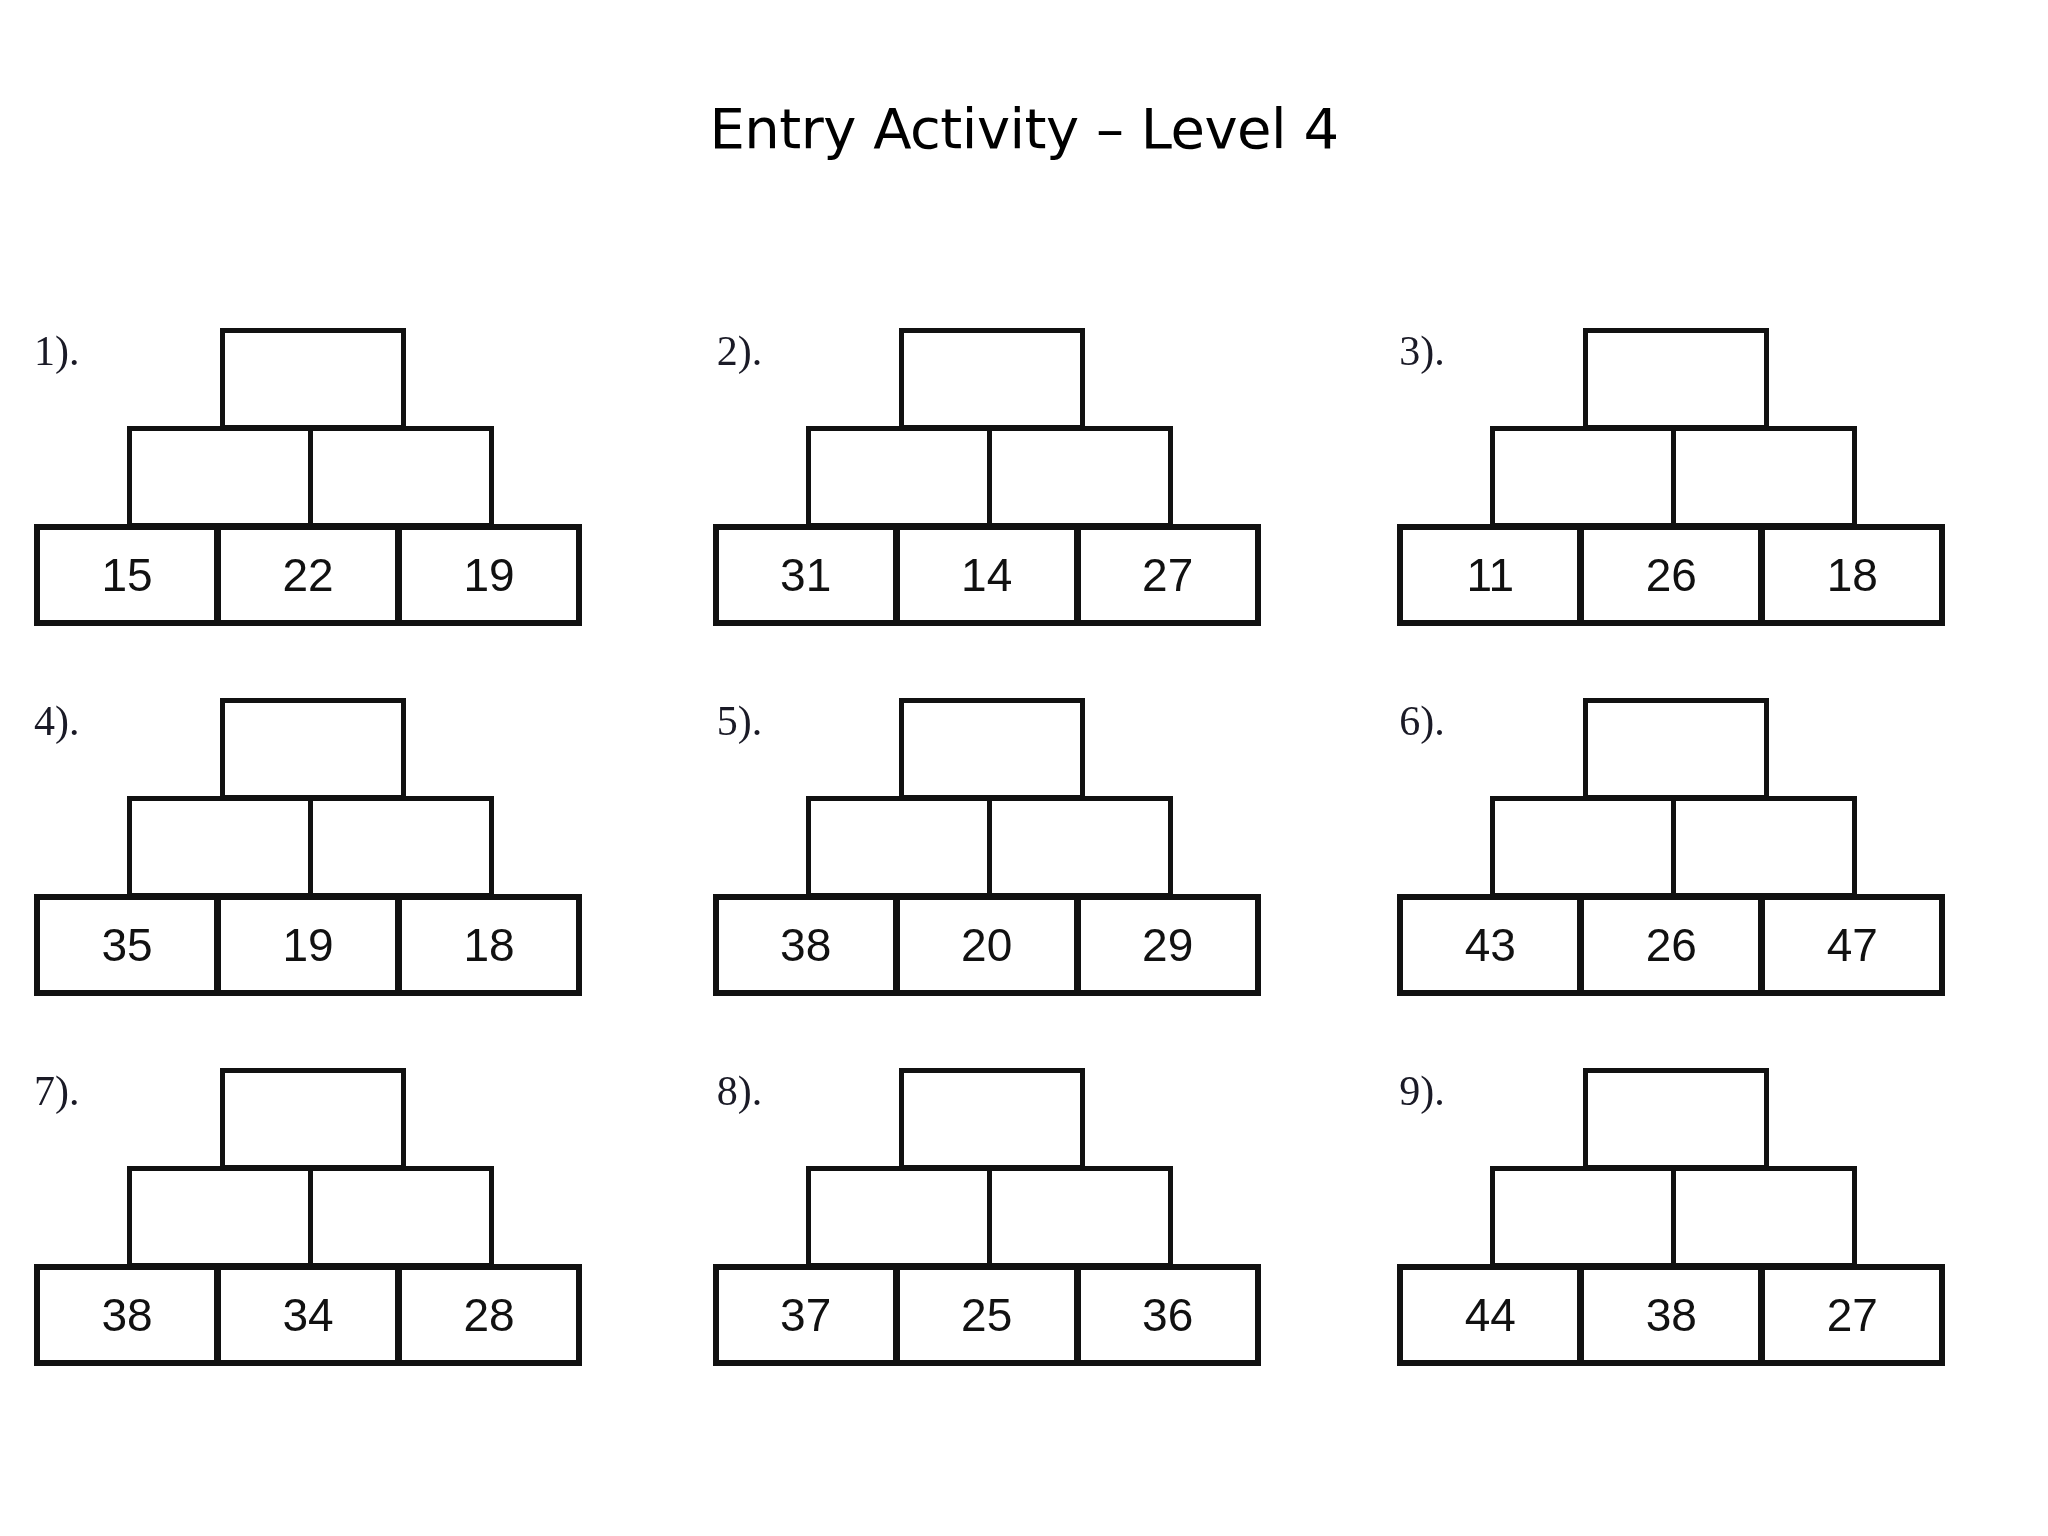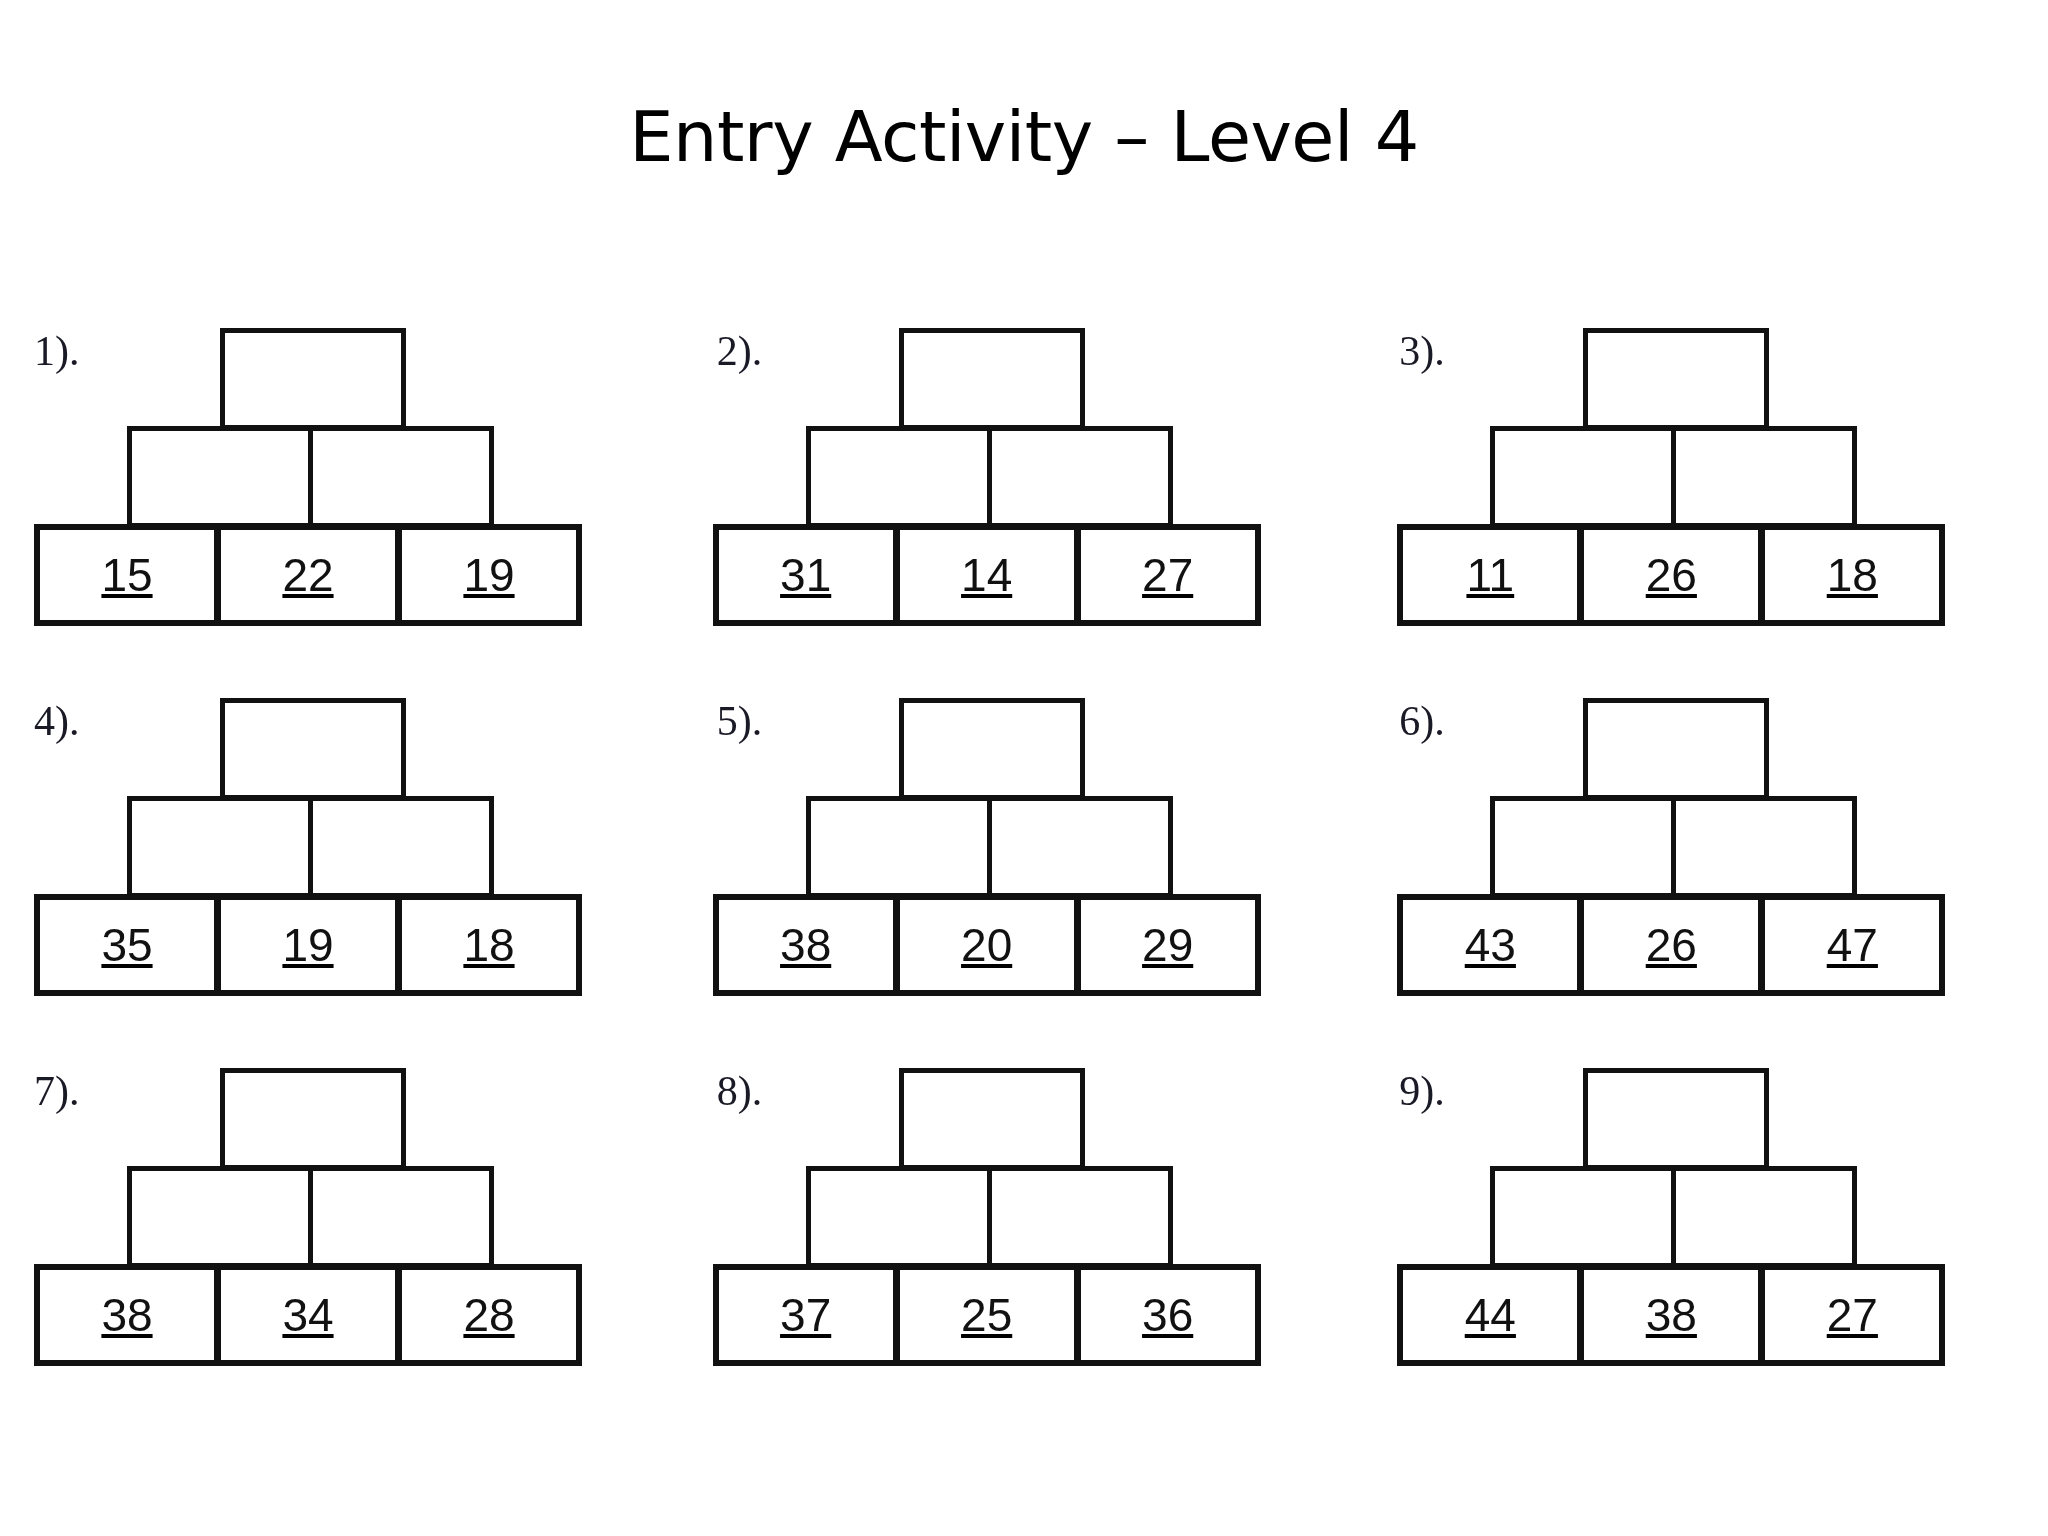--- a/index.html
+++ b/index.html
@@ -24,21 +24,21 @@
 
   
   .title {
     position: absolute;
     top: 96px;
     left: 0;
     width: 2048px;
     text-align: center;
     font-family: "DejaVu Sans", sans-serif;
     font-weight: 400;
-    font-size: 70px;
+    font-size: 56px;
     letter-spacing: -0.5px;
     color: #000000;
     white-space: nowrap;
   }
 
   
   .grid {
     position: absolute;
     top: 310px;
     left: 0;
@@ -75,21 +75,20 @@
   }
   
   .col0 .pyramid { left: 34px; }
   .col1 .pyramid { left: 30px; }
   .col2 .pyramid { left: 32px; }
 
   .prow {
     position: absolute;
     display: flex;
     box-sizing: border-box;
-    text-decoration: underline;
   }
 
   .brick {
     box-sizing: border-box;
     border: 5px solid #111111;
     background: #ffffff;
     display: flex;
     align-items: center;
     justify-content: center;
     font-family: "Liberation Sans", sans-serif;

